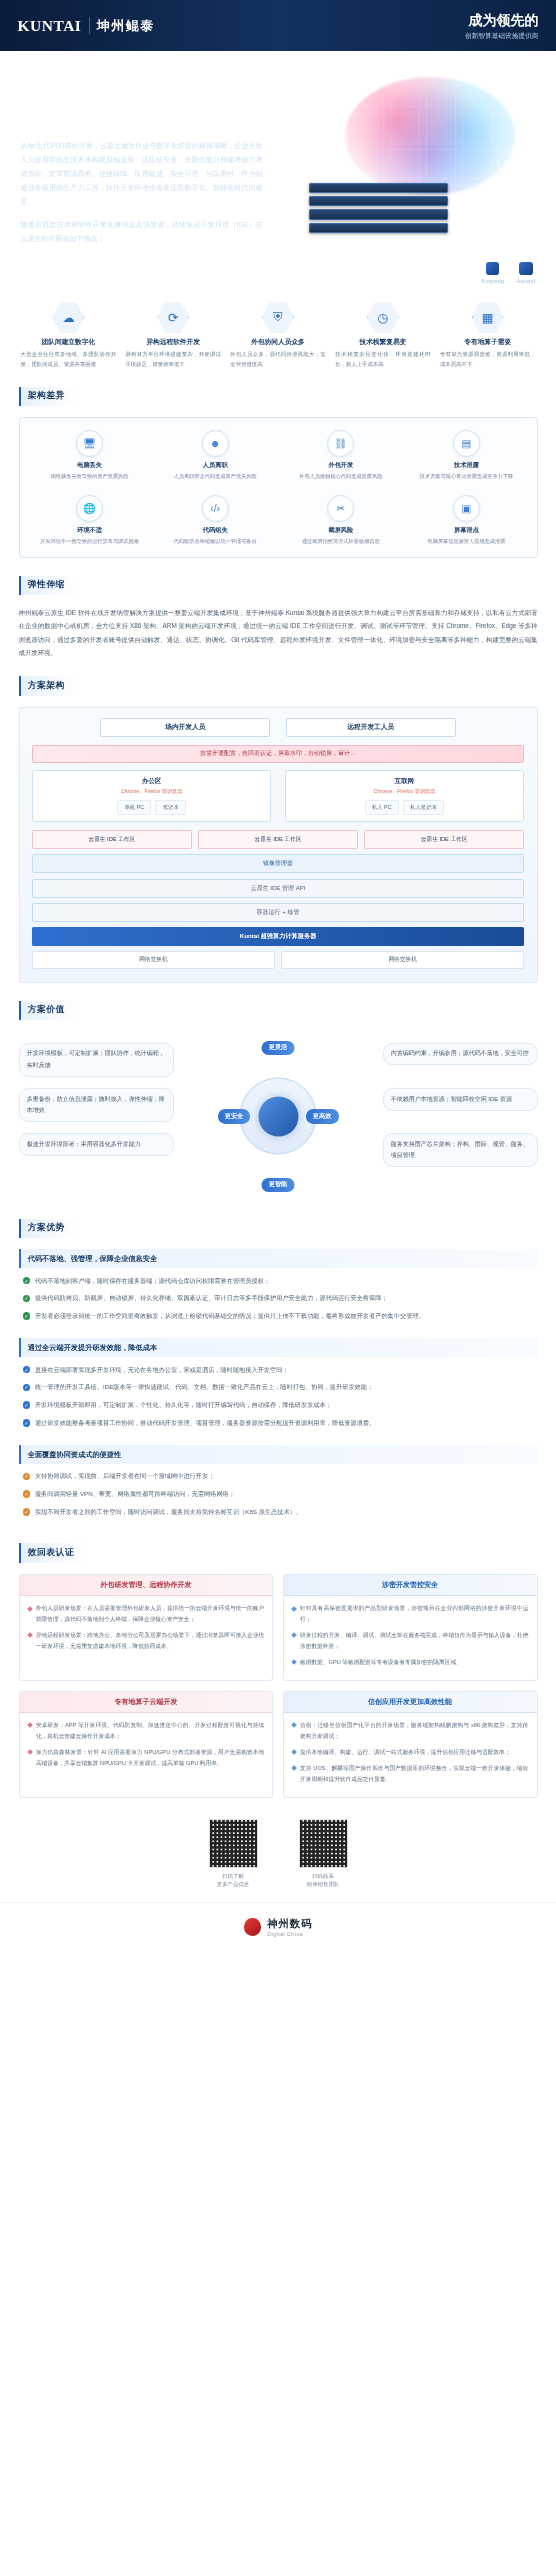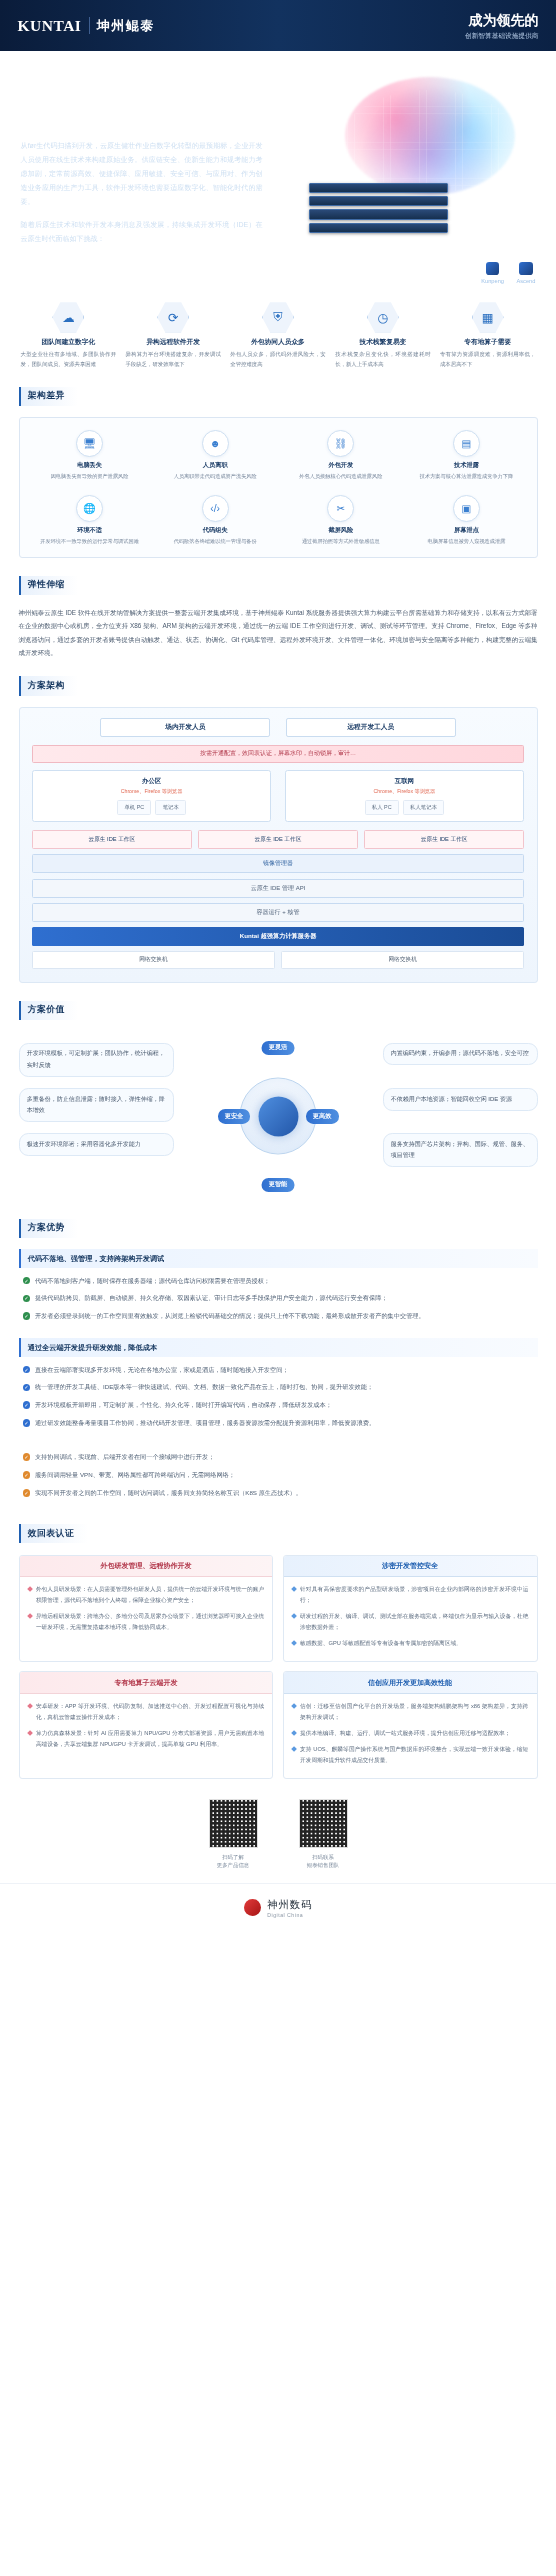--- a/index.html
+++ b/index.html
@@ -228,21 +228,21 @@
       repeating-linear-gradient(90deg, #111 0 2.1px, transparent 2.1px 4.1px);
     background-size: 4.1px 4.1px;
     opacity: .92;
   }
   .qr-item .cap { font-size: 5.4px; color: #7b8a9c; line-height: 1.6; }
   .footer {
     margin-top: 13.4px; padding: 13.4px 0 17.5px 0; display: flex;
     align-items: center; justify-content: center; gap: 6.2px; border-top: 0.5px solid #eef2f7;
   }
   .footer .dc-logo { width: 17.5px; height: 17.5px; border-radius: 50%; background: linear-gradient(135deg,#e23b3b,#a61515); }
-  .footer .dc-txt .cn { font-size: 10.3px; font-weight: normal; color: #1b2733; letter-spacing: 1px; }
+  .footer .dc-txt .cn { font-size: 10.3px; font-weight: bold; color: #1b2733; letter-spacing: 1px; }
   .footer .dc-txt .en { font-size: 5.2px; color: #8a96a4; letter-spacing: 0.5px; }
 </style>
 </head>
 <body>
 
 <div class="page">
 
   <div class="header">
     <div class="logo-wrap">
       <span class="logo-kuntai">KUNTAI</span>
@@ -437,21 +437,21 @@
       <div class="vlabel r">更高效</div>
       <div class="vlabel b">更智能</div>
       <div class="vlabel l">更安全</div>
     </div>
   </div>
 
   <div class="section">
     <div class="sec-title">方案优势</div>
 
     <div class="adv-block">
-      <div class="adv-head">代码不落地、强管理，支持跨架构开发调试</div>
+      <div class="adv-head">代码不落地、强管理，保障企业信息安全</div>
       <div class="adv-list">
         <div class="adv-li">
           <span class="chk">✓</span>
           <span>代码不落地到客户端，随时保存在服务器端；源代码仓库访问权限需要在管理员授权；</span>
         </div>
         <div class="adv-li">
           <span class="chk">✓</span>
           <span>提供代码防拷贝、防截屏、自动锁屏、持久化存储、双因素认证、审计日志等多手段保护用户安全能力，源代码运行安全有保障；</span>
         </div>
         <div class="adv-li">
@@ -477,20 +477,21 @@
           <span>开发环境模板开箱即用，可定制扩展，个性化、持久化等，随时打开编写代码，自动保存，降低研发发成本；</span>
         </div>
         <div class="adv-li">
           <span class="chk blue">✓</span>
           <span>通过研发效能整备考量项目工作协同，推动代码开发管理、项目管理，服务器资源按需分配提升资源利用率，降低资源浪费。</span>
         </div>
       </div>
     </div>
 
     <div class="adv-block">
+      <div class="adv-head">全面覆盖协同资成式的便捷性</div>
       <div class="adv-list">
         <div class="adv-li">
           <span class="chk org">✓</span>
           <span>支持协同调试，实现前、后端开发者在同一个接域网中进行开发；</span>
         </div>
         <div class="adv-li">
           <span class="chk org">✓</span>
           <span>服务间调用轻量 VPN、带宽、网络属性都可跨终端访问，无需网络网络；</span>
         </div>
         <div class="adv-li">

